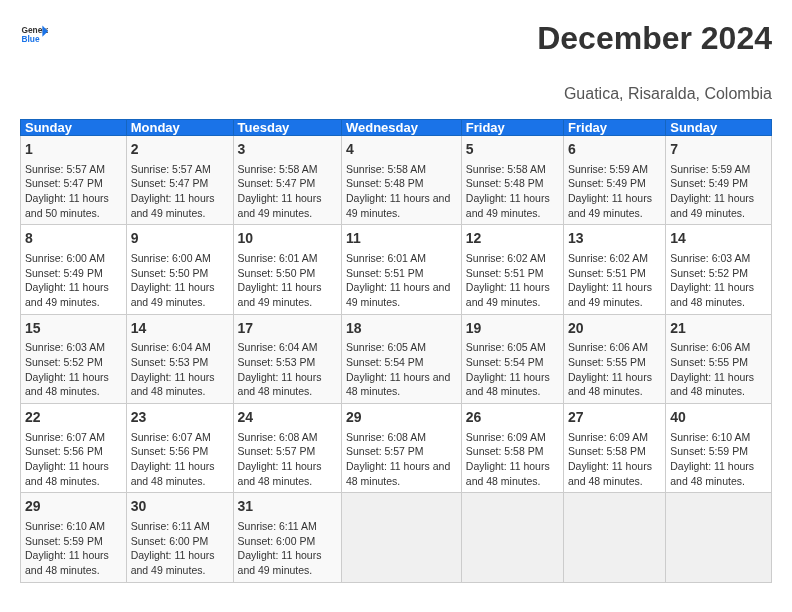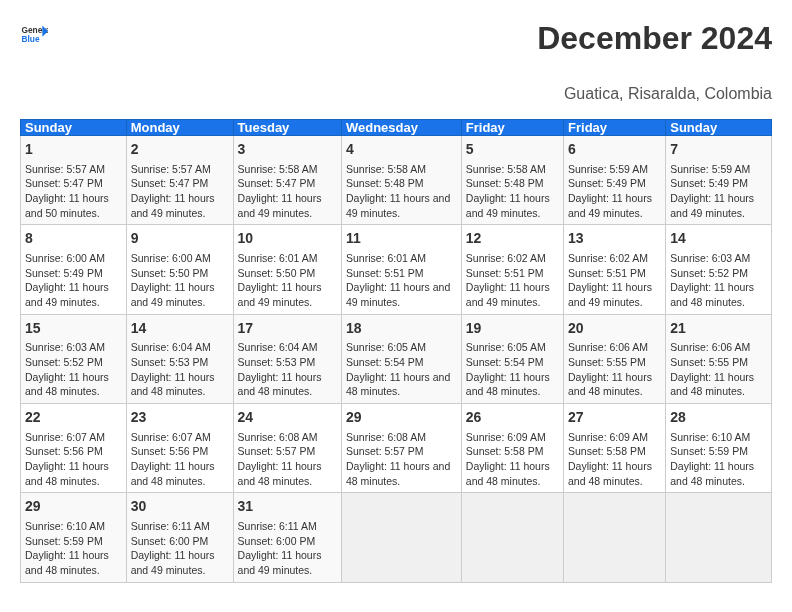--- a/index.html
+++ b/index.html
@@ -132,21 +132,21 @@
         <td><span class="day-number">20</span><span>Sunrise: 6:06 AM</span><br><span>Sunset: 5:55 PM</span><br><span>Daylight: 11 hours and 48 minutes.</span></td>
         <td><span class="day-number">21</span><span>Sunrise: 6:06 AM</span><br><span>Sunset: 5:55 PM</span><br><span>Daylight: 11 hours and 48 minutes.</span></td>
       </tr>
       <tr>
         <td><span class="day-number">22</span><span>Sunrise: 6:07 AM</span><br><span>Sunset: 5:56 PM</span><br><span>Daylight: 11 hours and 48 minutes.</span></td>
         <td><span class="day-number">23</span><span>Sunrise: 6:07 AM</span><br><span>Sunset: 5:56 PM</span><br><span>Daylight: 11 hours and 48 minutes.</span></td>
         <td><span class="day-number">24</span><span>Sunrise: 6:08 AM</span><br><span>Sunset: 5:57 PM</span><br><span>Daylight: 11 hours and 48 minutes.</span></td>
         <td><span class="day-number">29</span><span>Sunrise: 6:08 AM</span><br><span>Sunset: 5:57 PM</span><br><span>Daylight: 11 hours and 48 minutes.</span></td>
         <td><span class="day-number">26</span><span>Sunrise: 6:09 AM</span><br><span>Sunset: 5:58 PM</span><br><span>Daylight: 11 hours and 48 minutes.</span></td>
         <td><span class="day-number">27</span><span>Sunrise: 6:09 AM</span><br><span>Sunset: 5:58 PM</span><br><span>Daylight: 11 hours and 48 minutes.</span></td>
-        <td><span class="day-number">28</span><span>Sunrise: 6:10 AM</span><br><span>Sunset: 5:59 PM</span><br><span>Daylight: 11 hours and 48 minutes.</span></td>
+        <td><span class="day-number">40</span><span>Sunrise: 6:10 AM</span><br><span>Sunset: 5:59 PM</span><br><span>Daylight: 11 hours and 48 minutes.</span></td>
       </tr>
       <tr>
         <td><span class="day-number">29</span><span>Sunrise: 6:10 AM</span><br><span>Sunset: 5:59 PM</span><br><span>Daylight: 11 hours and 48 minutes.</span></td>
         <td><span class="day-number">30</span><span>Sunrise: 6:11 AM</span><br><span>Sunset: 6:00 PM</span><br><span>Daylight: 11 hours and 49 minutes.</span></td>
         <td><span class="day-number">31</span><span>Sunrise: 6:11 AM</span><br><span>Sunset: 6:00 PM</span><br><span>Daylight: 11 hours and 49 minutes.</span></td>
         <td class="empty-cell"></td>
         <td class="empty-cell"></td>
         <td class="empty-cell"></td>
         <td class="empty-cell"></td>
       </tr>

